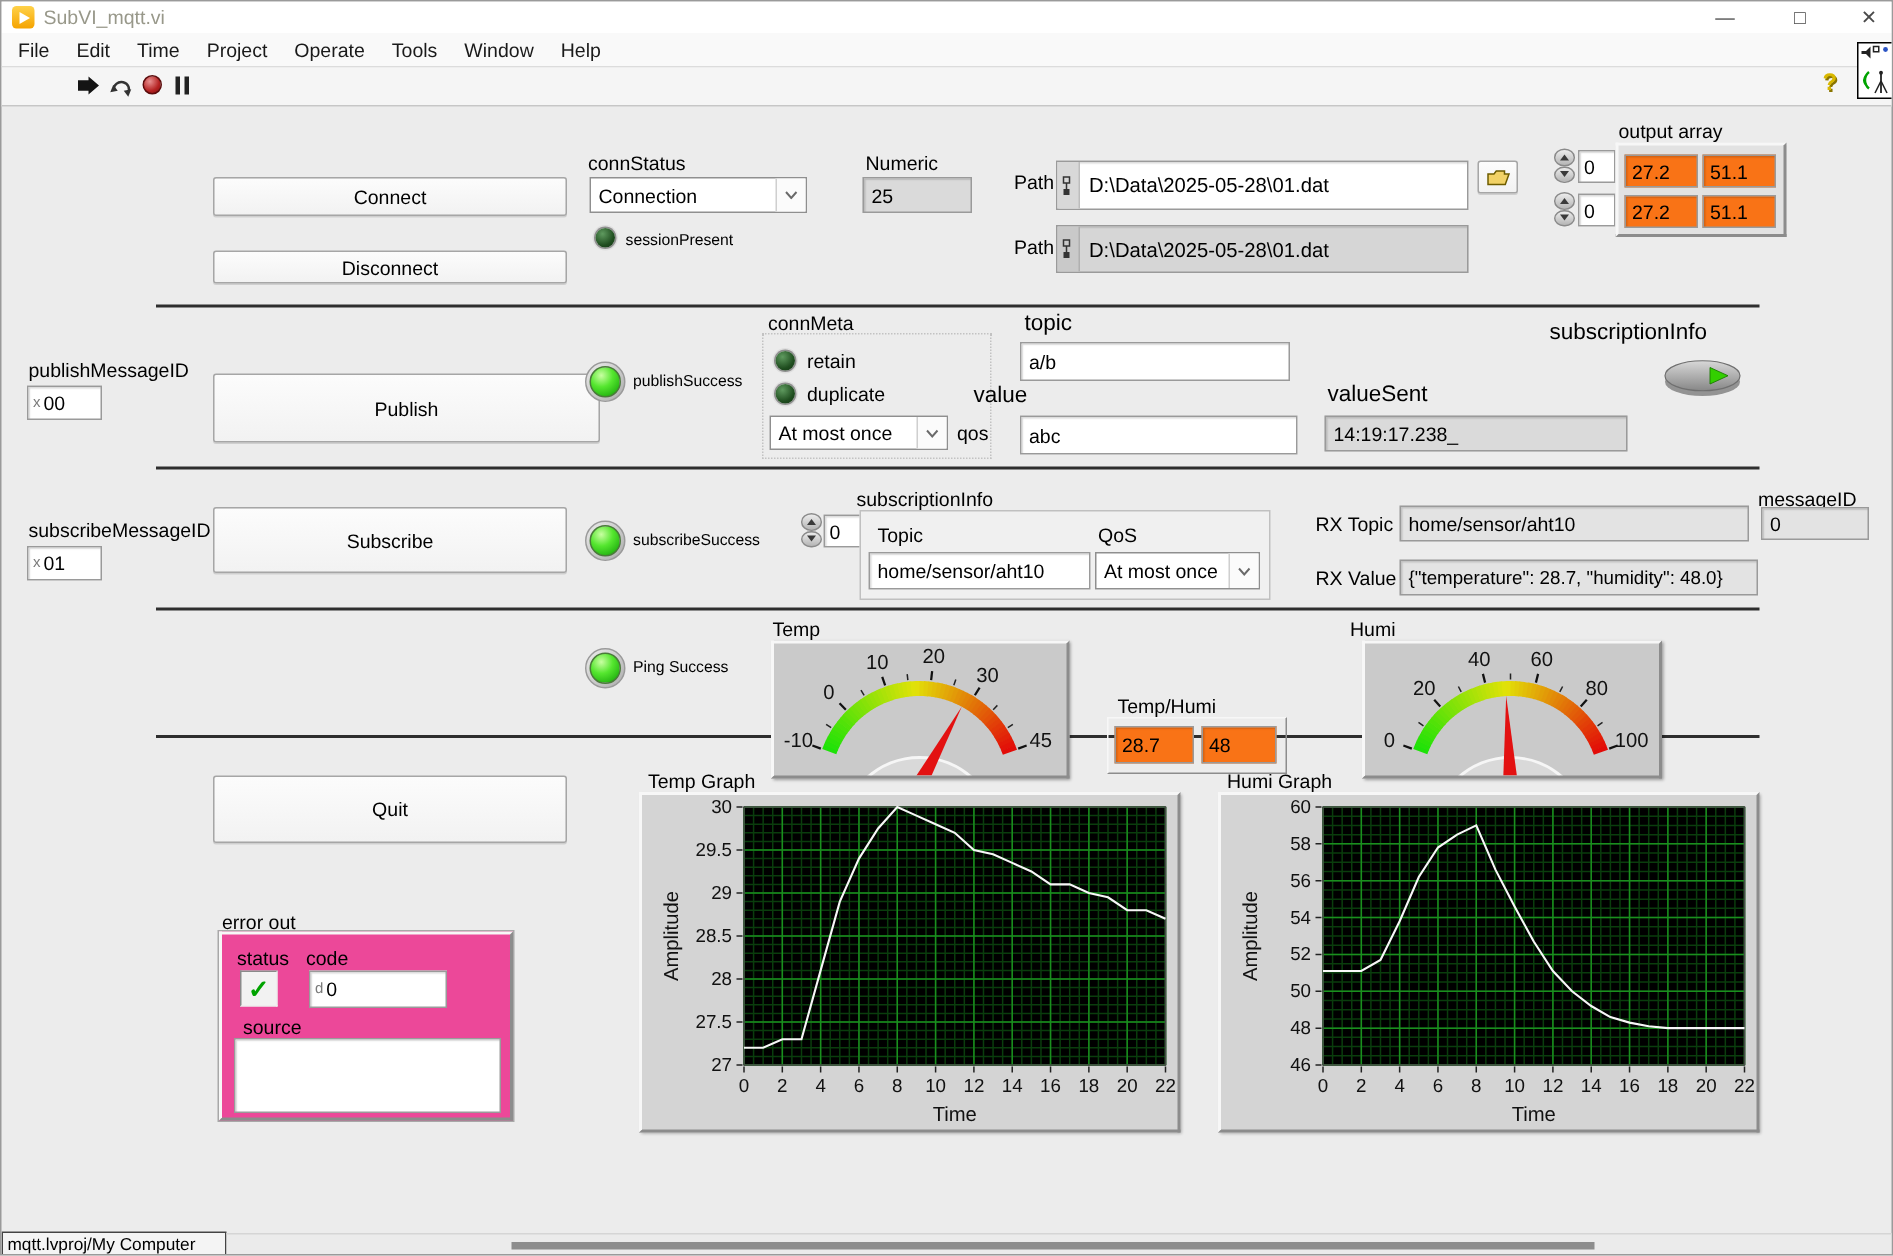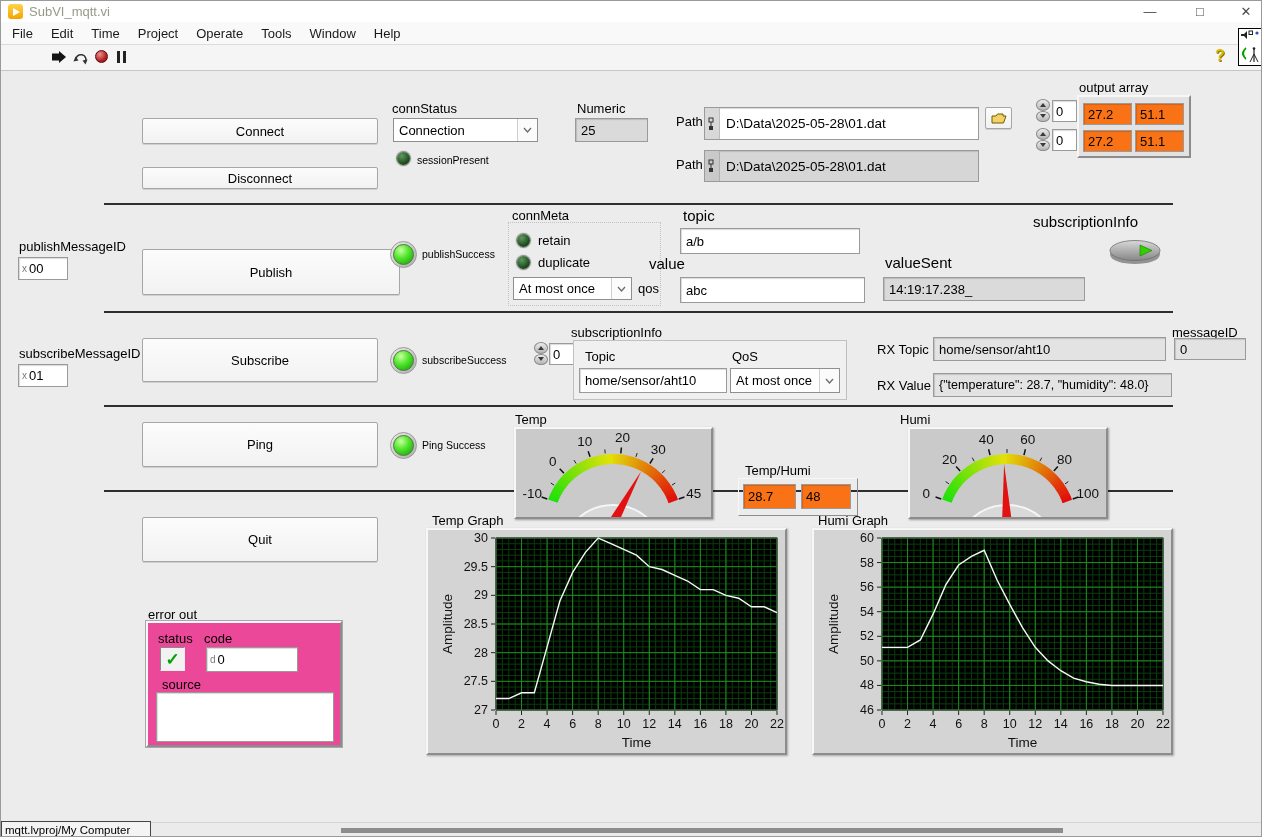--- a/index.html
+++ b/index.html
@@ -257,21 +257,20 @@
       </span>
   </div>
 
   <div class="abs lbl" style="left:876px;top:341px;">RX Topic</div>
   <div class="abs field ind2" style="left:932px;top:336px;width:233px;height:24px;">home/sensor/aht10</div>
   <div class="abs lbl" style="left:1171px;top:324px;">messageID</div>
   <div class="abs field ind2" style="left:1173px;top:337px;width:72px;height:22px;">0</div>
   <div class="abs lbl" style="left:876px;top:377px;">RX Value</div>
   <div class="abs field ind2" style="left:932px;top:372px;width:239px;height:24px;font-size:12.5px;">{"temperature": 28.7, "humidity": 48.0}</div>
 
-  <div class="abs btn" style="left:141px;top:421px;width:236px;height:45px;">Ping</div>
   <div class="abs led-ring" style="left:389px;top:431px;width:27px;height:27px;">
       <span class="led-on"></span>
     </div>
   <div class="abs smlbl" style="left:421px;top:438px;">Ping Success</div>
 
   <div class="abs lbl" style="left:514px;top:411px;">Temp</div>
   <div class="abs raised gaugebox" style="left:513px;top:426px;width:199px;height:92px;overflow:hidden;"><svg width="195" height="88">
         <path d="M36.85967226970187,72.11071082715719 A64,64 0 0 1 38.044134043793846,69.09606719102679" fill="none" stroke="hsl(114,93%,46%)" stroke-width="10"></path>
         <path d="M37.87170991927765,69.50826032863425 A64,64 0 0 1 39.18654125674875,66.54815146219866" fill="none" stroke="hsl(112,93%,46%)" stroke-width="10"></path>
         <path d="M38.996301629654404,66.95243124859523 A64,64 0 0 1 40.43899967432363,64.05249188732327" fill="none" stroke="hsl(110,93%,46%)" stroke-width="10"></path>

